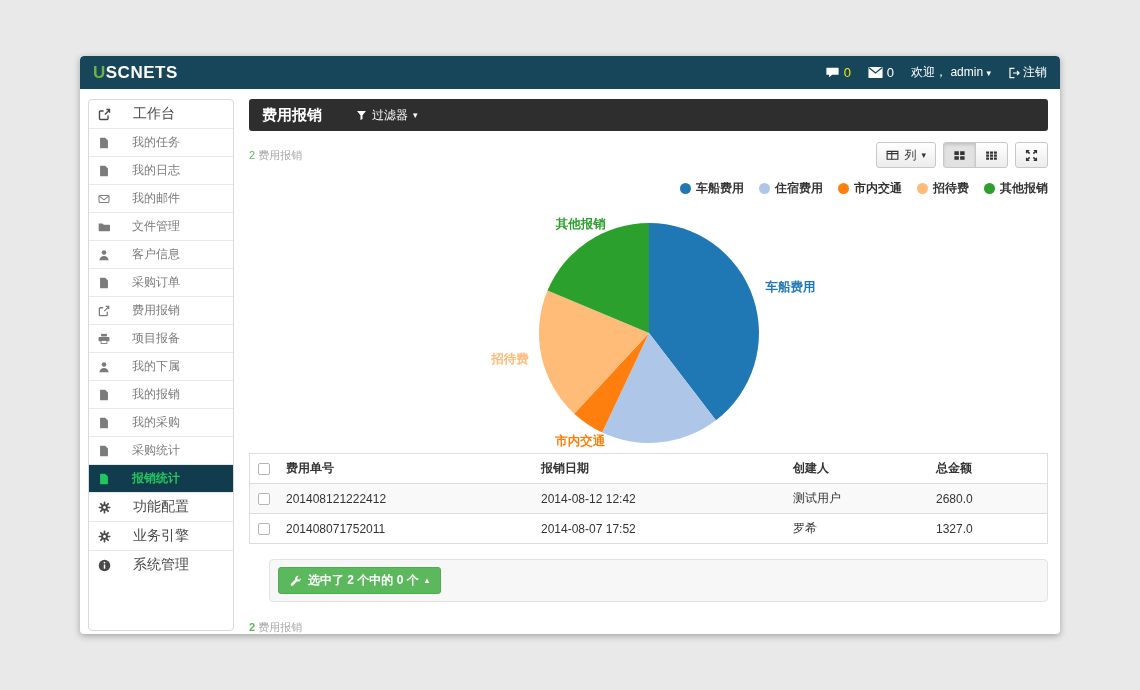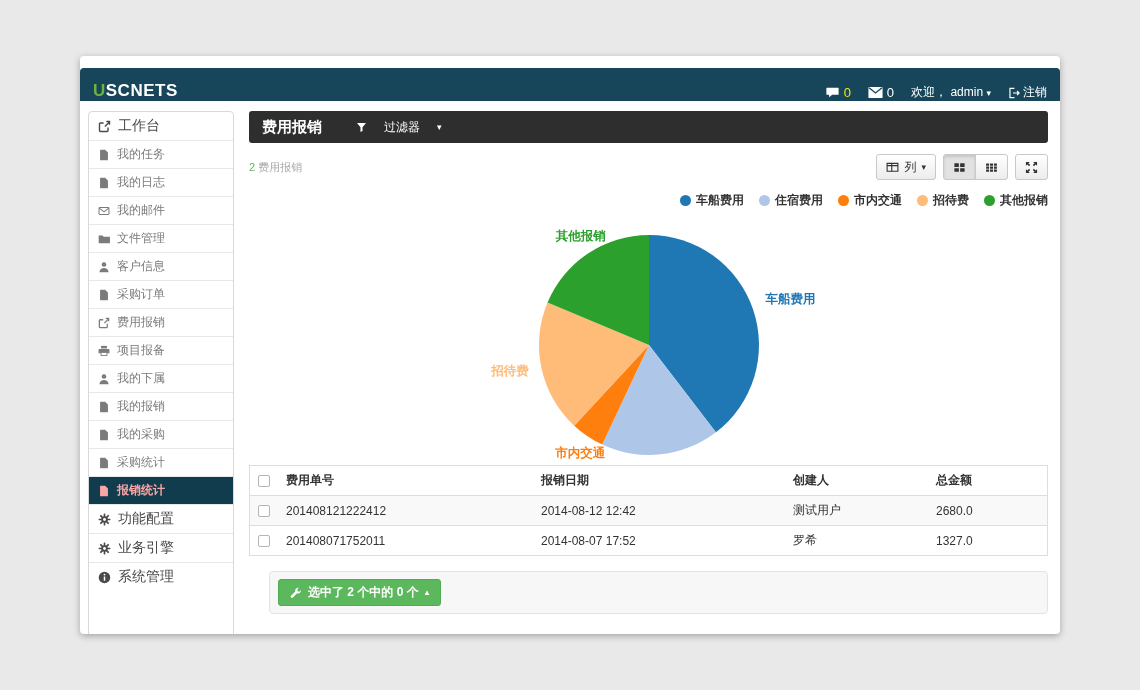--- a/index.html
+++ b/index.html
@@ -1,55 +1,55 @@
 <!DOCTYPE html>
 <html><head>
 <meta charset="utf-8">
 <style>
   * { box-sizing: border-box; margin: 0; padding: 0; }
   body { background:#e9e9e9; font-family:"Liberation Sans","DejaVu Sans",sans-serif; }
   .card { width:980px; height:578px; margin:56px auto; background:#fff; border-radius:4px;
           box-shadow:0 2px 7px rgba(0,0,0,.30); overflow:hidden; }
 
   
-  .navbar { height:33px; background:#17465a; display:flex; align-items:flex-end;
-            justify-content:space-between; padding:0 13px; border-radius:4px 4px 0 0;margin-top:12px; }
+  .navbar { height:33px; background:#17465a; display:flex; align-items:center;
+            justify-content:space-between; padding:0 13px; border-radius:4px 4px 0 0; }
   .brand { font-size:17px; font-weight:bold; color:#fff; letter-spacing:.5px; cursor:pointer; }
   .brand .u { color:#6db33f; }
   .nav-right { display:flex; align-items:center; gap:17px; color:#fff; font-size:12px; }
   .nav-ico { display:inline-flex; align-items:center; gap:4px; cursor:pointer; }
   .nav-ico svg { width:15px; height:13px; fill:#fff; }
   .cnt-yellow { color:#f2e418; font-size:13px; }
   .cnt-white { color:#fff; font-size:13px; }
   .welcome { font-weight:normal; cursor:pointer; }
   .logout { display:inline-flex; align-items:center; gap:3px; cursor:pointer; }
   .logout svg { width:12px; height:12px; }
   .caret { font-size:9px; line-height:1; }
 
   
   .layout { display:flex; padding:10px 12px 0 8px; }
   .sidebar { width:146px; height:532px; border:1px solid #d9d9d9; border-radius:4px;
              background:#fff; overflow:hidden; flex:none; }
-  .side-item { display:flex; align-items:center; gap:7px; padding:5px 9px;
+  .side-item { display:flex; align-items:center; gap:22px; padding:5px 9px;
                border-top:1px solid #e8e8e8; cursor:pointer; }
   .side-item:first-child { border-top:none; }
   .side-item.header { font-size:14px; color:#4a4a4a; }
   .side-item.sub { font-size:12px; color:#7b7b7b; }
   .side-item .ic { width:12px; height:12px; fill:currentColor; flex:none; }
   .side-item.header .ic { width:13px; height:13px; }
   .side-item.section-active { background:#cfe9f6; color:#3b9fc7; }
-  .side-item.active { background:#113c4e; color:#fca5a5; font-weight:bold; }
+  .side-item.active { background:#113c4e; color:#22c55e; font-weight:bold; }
 
   .main { flex:1; margin-left:15px; }
 
   
   .page-header { height:32px; background:#2e2e2e; border-radius:3px; display:flex;
                  align-items:center; padding:0 13px; color:#fff; }
   .page-title { font-size:15px; font-weight:bold; }
-  .filter { margin-left:34px; font-size:12px; display:flex; align-items:center; gap:17px; cursor:pointer; }
+  .filter { margin-left:34px; font-size:12px; display:flex; align-items:center; gap:5px; cursor:pointer; }
   .filter svg { width:11px; height:11px; fill:#fff; }
 
   
   .toolbar { margin-top:11px; display:flex; align-items:center; justify-content:space-between; }
   .count { font-size:11px; color:#a9a9a9; }
   .count b { color:#5cb85c; font-weight:normal; }
   .btns { display:flex; align-items:center; gap:7px; }
   .btn { height:26px; display:inline-flex; align-items:center; gap:5px; padding:0 9px;
          background:linear-gradient(#fff,#ececec); border:1px solid #c8c8c8; border-radius:3px;
          font-size:12px; color:#333; cursor:pointer; }

